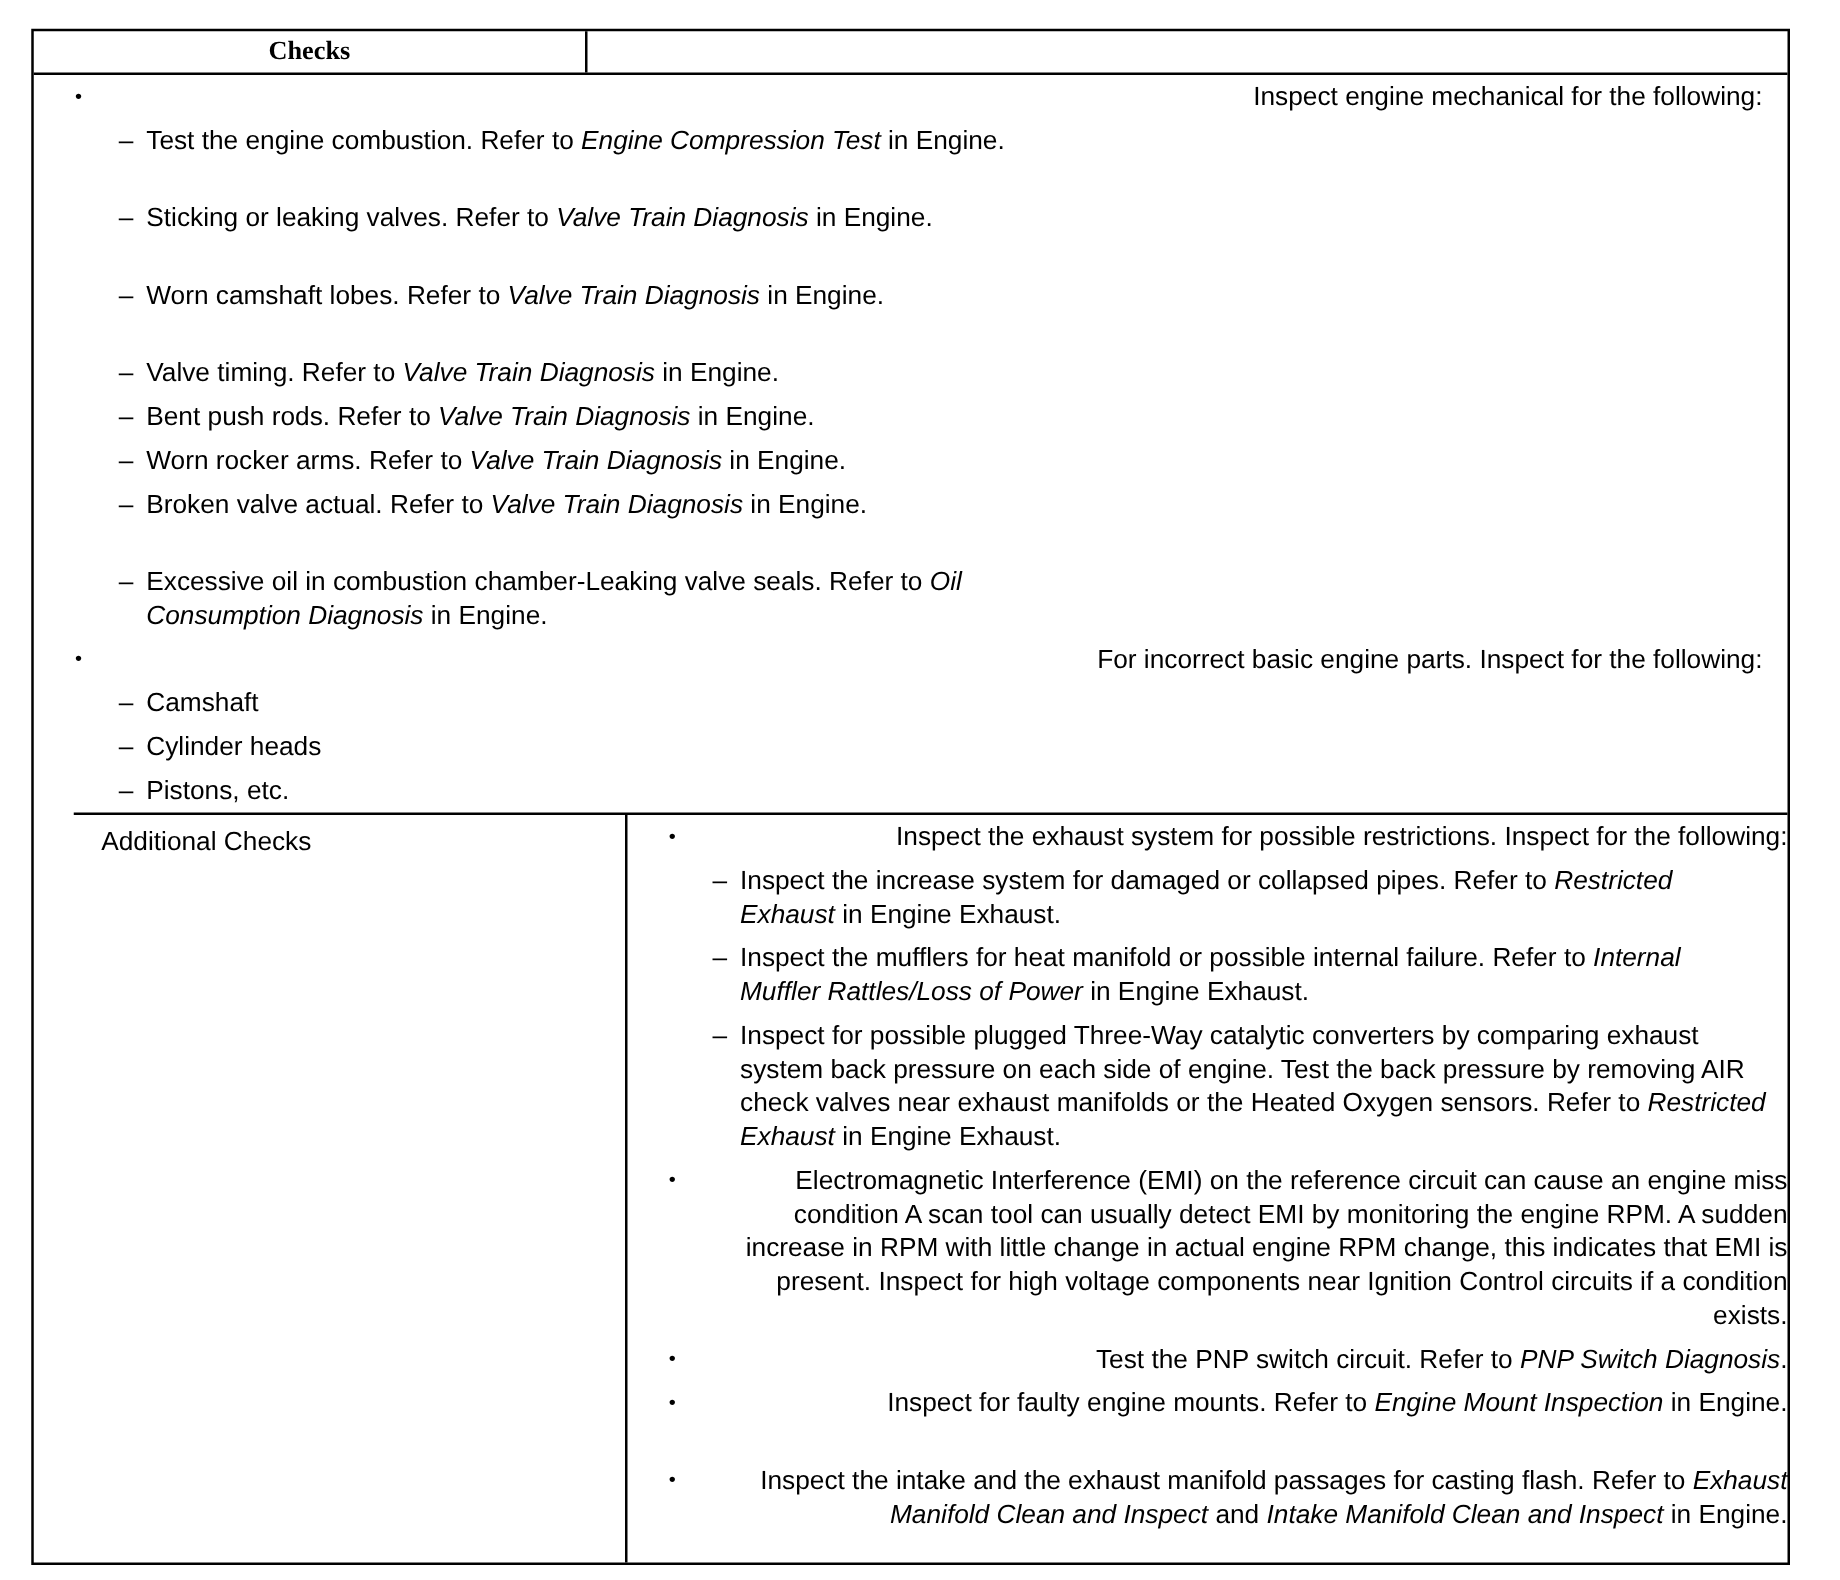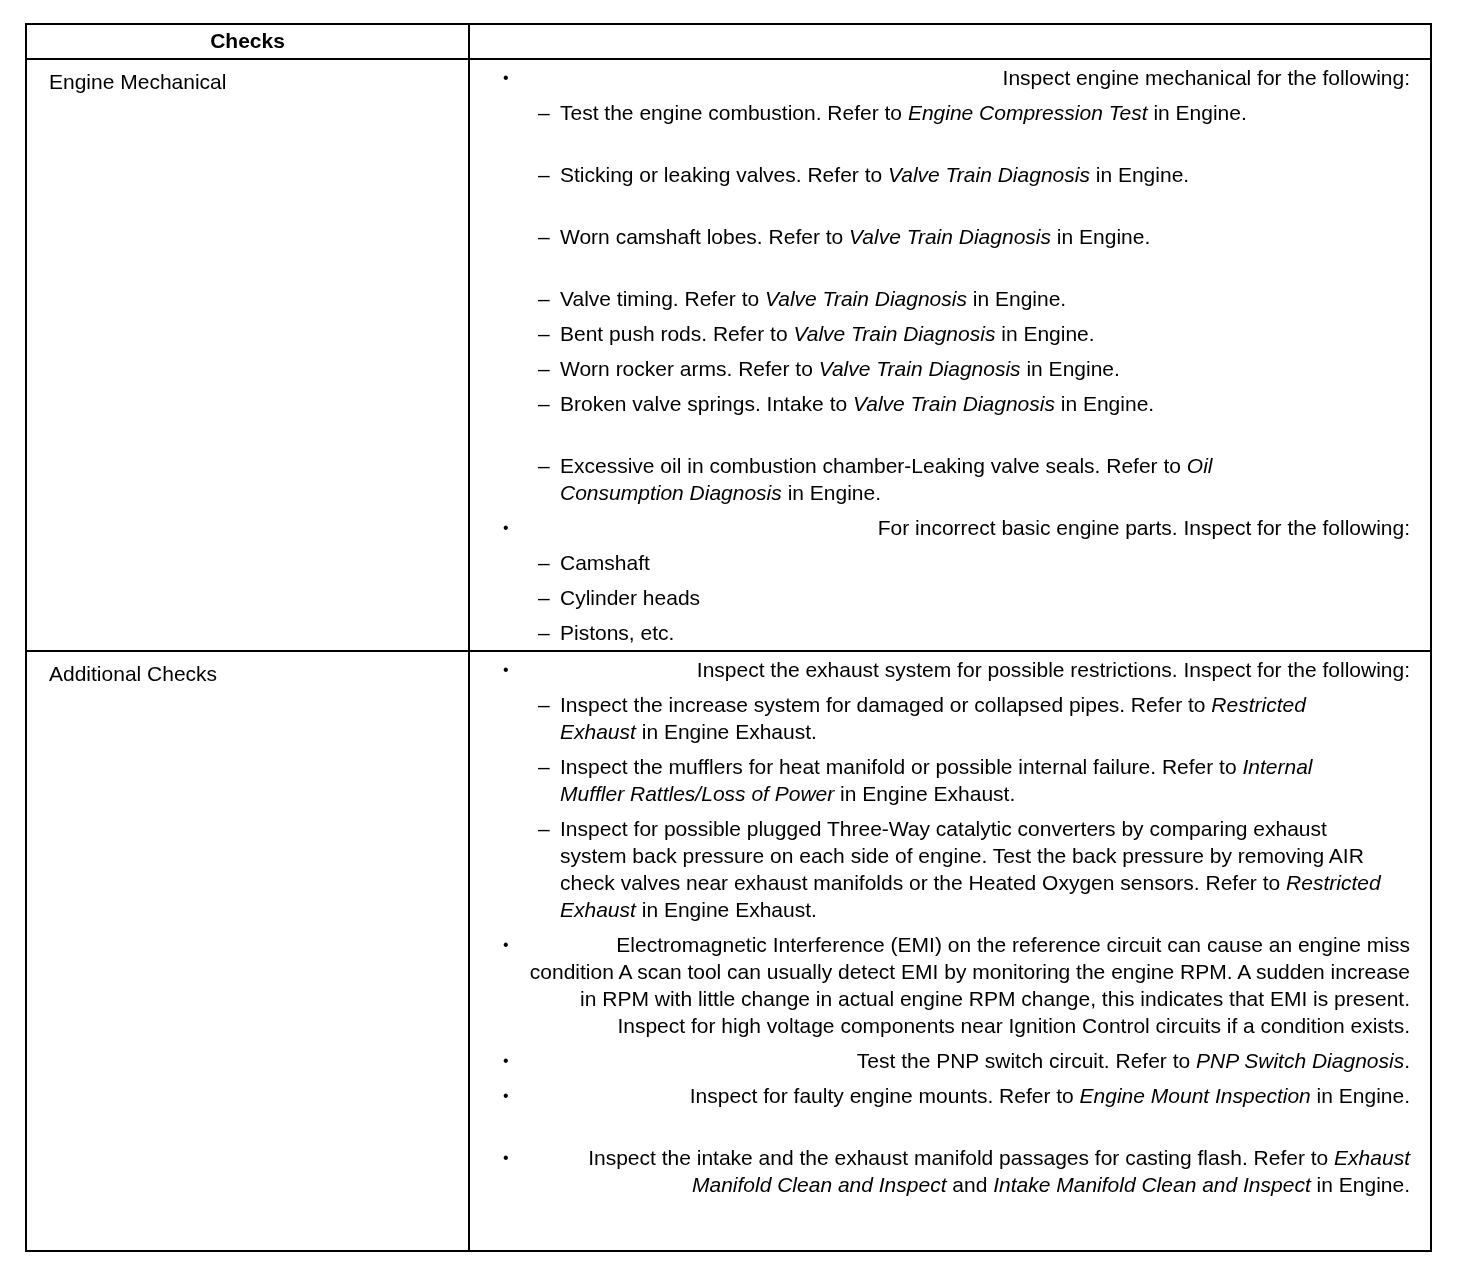--- a/index.html
+++ b/index.html
@@ -39,20 +39,21 @@
   }
   .cell-action {
     flex: 1;
     box-sizing: border-box;
   }
   .header .cell-checks, .header .cell-action {
     font-weight: bold;
     font-size: 21px;
     text-align: center;
     line-height: 31px;
+    font-family: Liberation Serif, serif;
   }
   .check-label {
     font-size: 21px;
     padding: 8px 0 0 22px;
     line-height: 28px;
   }
   .actions {
     padding: 6px 0 6px 33px;
     font-size: 21px;
     line-height: 27px;
@@ -84,23 +85,20 @@
 </head>
 <body>
 
 <div class="table">
 
   <div class="row header">
     <div class="cell-checks">Checks</div>
   </div>
 
   <div class="row" style="height:590px;">
-    <div class="cell-checks">
-      <div class="check-label">Engine Mechanical</div>
-    </div>
     <div class="cell-action">
       <div class="actions" style="padding-top:4px;">
 
         <div class="bullet">
           <span class="bullet-mark">•</span>
           <span class="bullet-text">Inspect engine mechanical for the following:</span>
         </div>
 
         <div class="sub gap-s">
           <span class="sub-mark">–</span>
@@ -121,21 +119,21 @@
         <div class="sub gap-s">
           <span class="sub-mark">–</span>
           <span class="sub-text"><span>Bent push rods. Refer to </span><em>Valve Train Diagnosis</em><span> in Engine.</span></span>
         </div>
         <div class="sub gap-s">
           <span class="sub-mark">–</span>
           <span class="sub-text"><span>Worn rocker arms. Refer to </span><em>Valve Train Diagnosis</em><span> in Engine.</span></span>
         </div>
         <div class="sub gap-s">
           <span class="sub-mark">–</span>
-          <span class="sub-text"><span>Broken valve springs. Intake to </span><em>Valve Train Diagnosis</em><span> in Engine.</span></span>
+          <span class="sub-text"><span>Broken valve actual. Refer to </span><em>Valve Train Diagnosis</em><span> in Engine.</span></span>
         </div>
         <div class="sub gap-l" style="width:820px;">
           <span class="sub-mark">–</span>
           <span class="sub-text"><span>Excessive oil in combustion chamber-Leaking valve seals. Refer to </span><em>Oil Consumption Diagnosis</em><span> in Engine.</span></span>
         </div>
 
         <div class="bullet gap-s">
           <span class="bullet-mark">•</span>
           <span class="bullet-text">For incorrect basic engine parts. Inspect for the following:</span>
         </div>
@@ -148,21 +146,21 @@
           <span class="sub-text">Cylinder heads</span>
         </div>
         <div class="sub gap-s">
           <span class="sub-mark">–</span>
           <span class="sub-text">Pistons, etc.</span>
         </div>
       </div>
     </div>
   </div>
 
-  <div class="row" style="height:598px;">
+  <div class="row" style="height:598px;margin-left:32px;">
     <div class="cell-checks">
       <div class="check-label">Additional Checks</div>
     </div>
     <div class="cell-action">
       <div class="actions" style="padding-top:4px;">
 
         <div class="bullet">
           <span class="bullet-mark">•</span>
           <span class="bullet-text">Inspect the exhaust system for possible restrictions. Inspect for the following:</span>
         </div>

